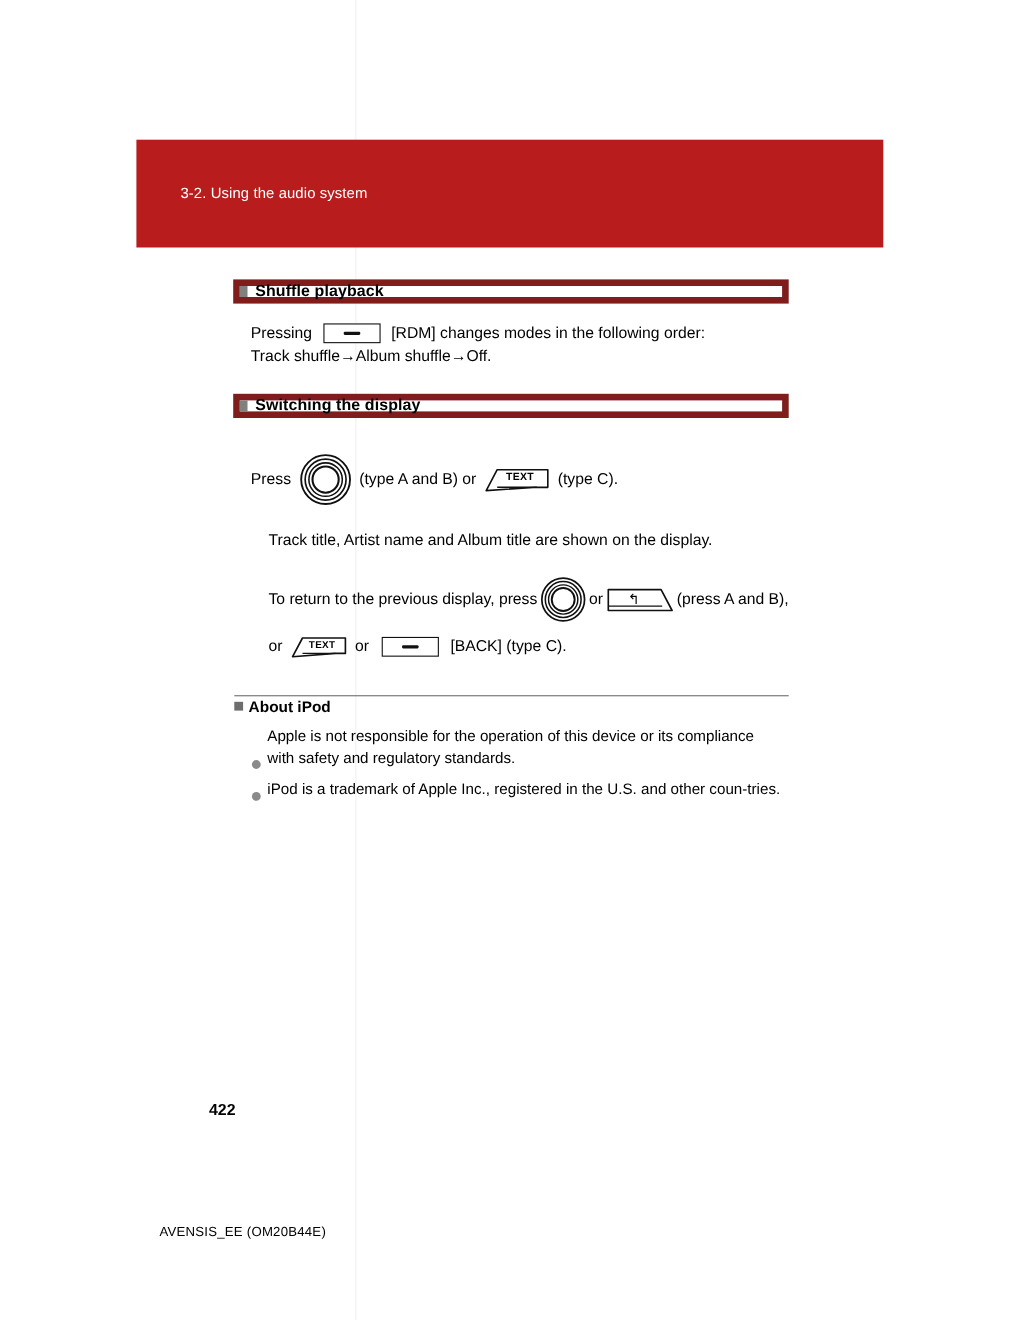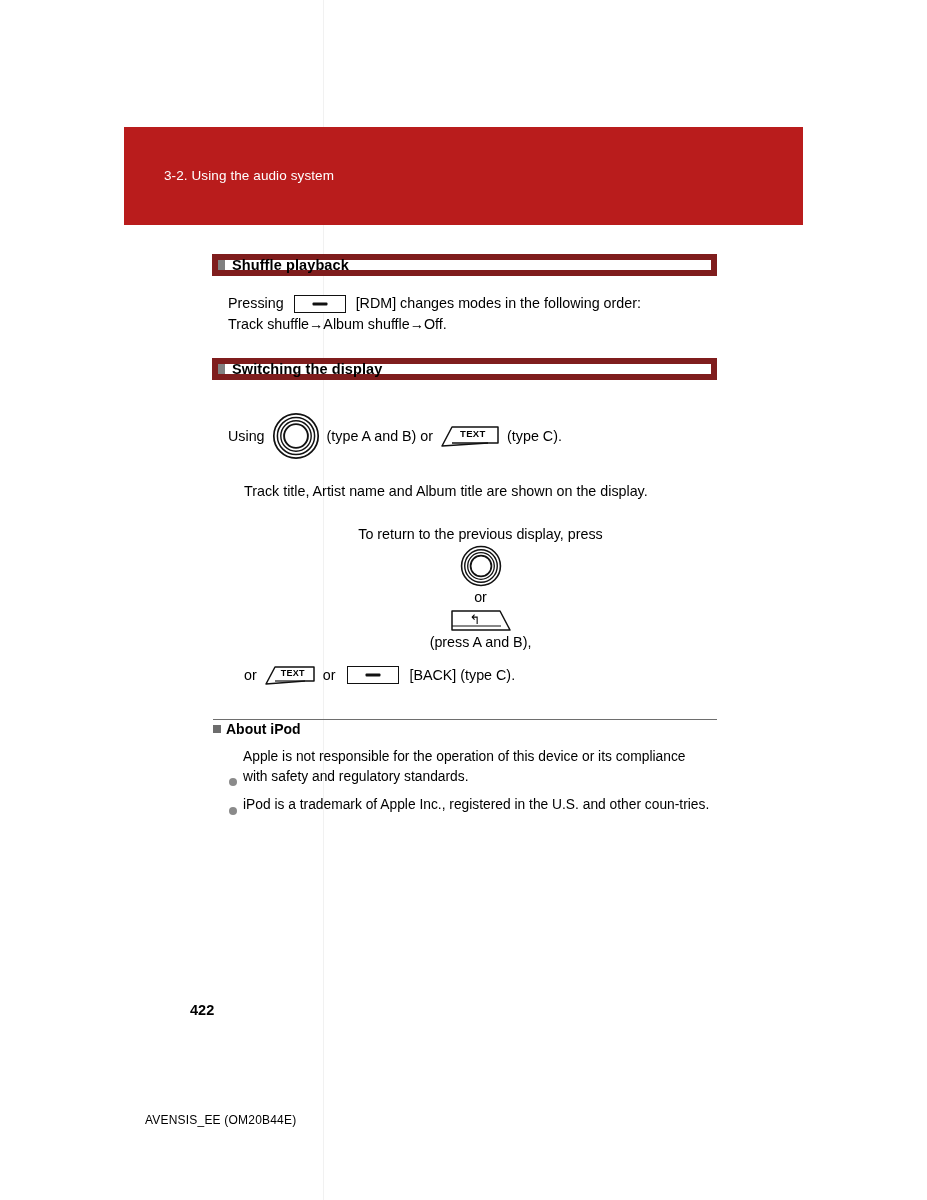--- a/index.html
+++ b/index.html
@@ -101,21 +101,20 @@
   .p-tracktitle {
     margin-top: 21px;
     margin-left: 32px;
   }
   .p-return {
     margin-top: 22px;
     margin-left: 32px;
     display: flex;
     align-items: center;
     white-space: nowrap;
-    flex-direction: column;
   }
   .p-or2 {
     margin-top: 11px;
     margin-left: 32px;
     display: flex;
     align-items: center;
     white-space: nowrap;
   }
 
   .sp { display: inline-block; width: 5px; }
@@ -279,21 +278,21 @@
     <span>Pressing</span><span class="sp"></span><span class="btn-dash"></span><span class="sp"></span><span>[RDM] changes modes in the following order:</span>
     <div>Track shuffle→Album shuffle→Off.</div>
   </div>
 
   <div class="section-head" style="margin-top:23px">
     <span class="accent"></span>
     <span class="label">Switching the display</span>
   </div>
 
   <div class="para p-press">
-    <span>Using</span>
+    <span>Press</span>
     <span class="sp-wide"></span>
     <span class="knob">
       <svg viewBox="0 0 48 48" width="48" height="48">
         <circle cx="24" cy="24" r="22.2" fill="#fff" stroke="#111" stroke-width="1.7"></circle>
         <circle cx="24" cy="24" r="18.6" fill="#fff" stroke="#111" stroke-width="1.5"></circle>
         <circle cx="24" cy="24" r="15.2" fill="#fff" stroke="#111" stroke-width="1.4"></circle>
         <circle cx="24" cy="24" r="11.9" fill="#fff" stroke="#111" stroke-width="1.9"></circle>
       </svg>
     </span>
     <span class="sp-wide"></span>

